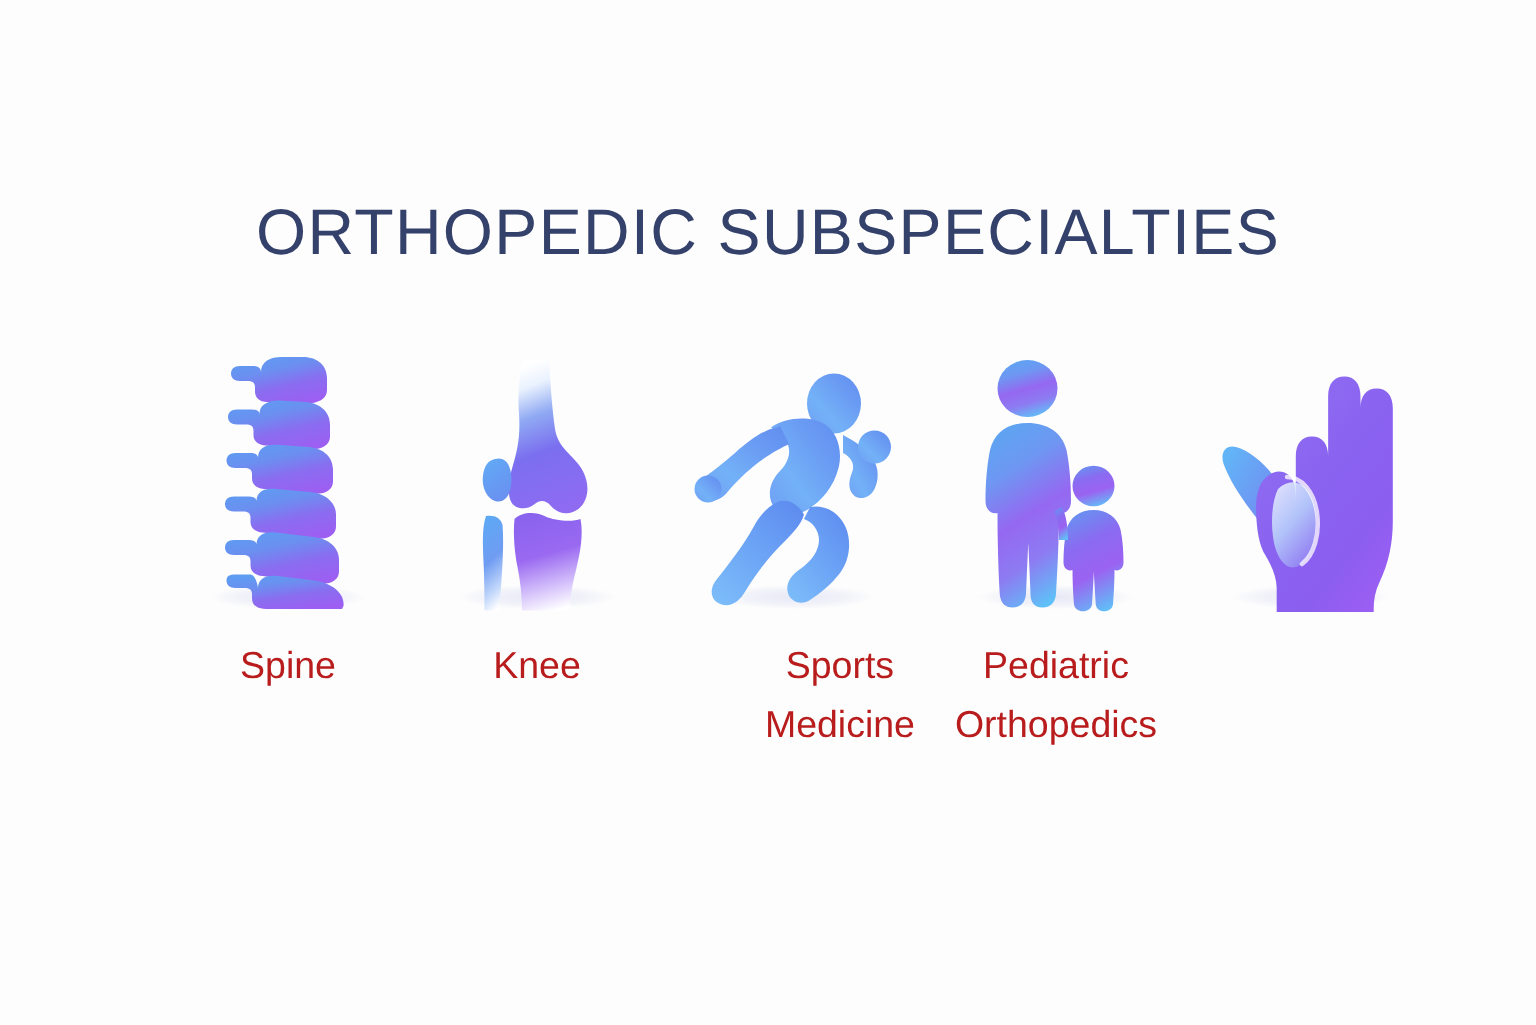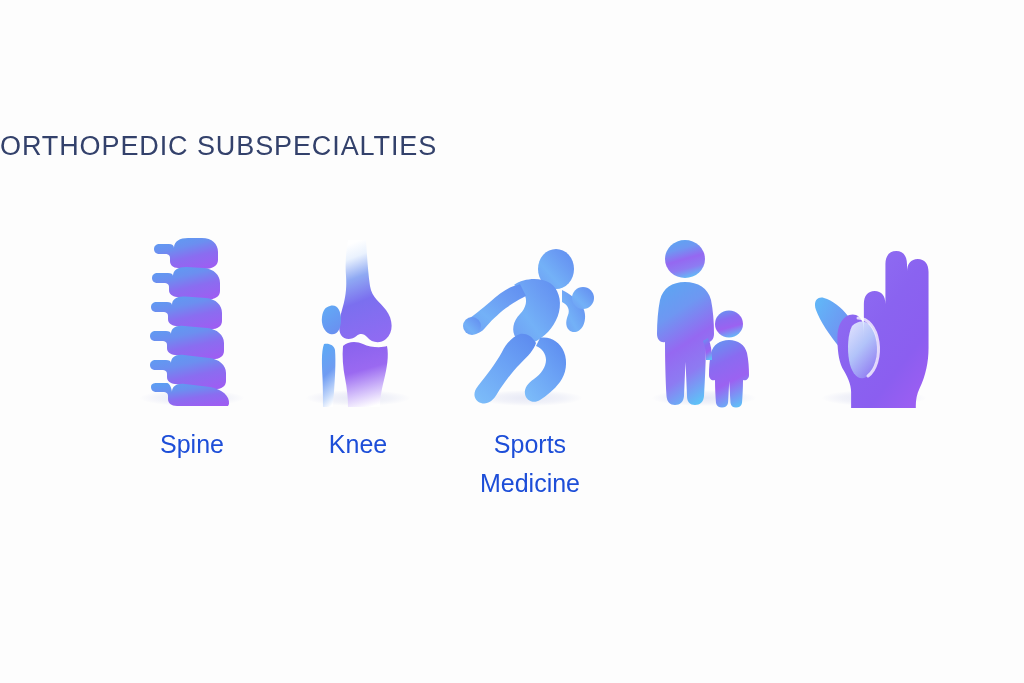--- a/index.html
+++ b/index.html
@@ -17,21 +17,22 @@
     position: relative;
     width: 1024px;
     height: 683px;
     background: #fdfdfd;
   }
   .page-title {
     position: absolute;
     top: 131px;
     left: 0;
     width: 1024px;
-    font-size: 27px;
+    text-align: center;
+    font-size: 43px;
     letter-spacing: 0.9px;
     color: #33416b;
     font-weight: 400;
     white-space: nowrap;
   }
   .items-row {
     position: absolute;
     top: 228px;
     left: 112px;
     width: 800px;
@@ -69,28 +70,28 @@
     height: 16px;
     border-radius: 50%;
     background: radial-gradient(ellipse at center, rgba(140,150,215,0.20) 0%, rgba(140,150,215,0.10) 45%, rgba(255,255,255,0) 72%);
     z-index: 1;
   }
   .item-label {
     margin-top: 17px;
     text-align: center;
     font-size: 25px;
     line-height: 39px;
-    color: #1d4ed8;
+    color: #b91c1c;
     font-weight: 400;
     white-space: pre-line;
   }
   
   .item-spine   { margin-left: 0px;  }
   .item-knee    { margin-left: 6px; justify-content: flex-end;  }
-  .item-sports  { margin-left: 12px; }
+  .item-sports  { margin-left: 12px; align-items: flex-end; }
   .item-peds    { margin-left: 14px; }
   .item-hand    { margin-left: 10px; }
 </style>
 </head>
 <body>
 
 <div class="infographic">
 
   <div class="page-title">ORTHOPEDIC SUBSPECIALTIES</div>
 
@@ -234,20 +235,22 @@
 
           <path d="M37 42 C50 42 60 48 63 60 C65 70 66 82 66 94 C66 100 62 103 58 102 C58 118 57 140 56 156 C55.5 162 52 165 47 165 C42 165 39 162 39 156 C38.5 144 38 132 37.5 122 C37 132 36.5 144 36 156 C35.5 162 32 165 27 165 C22 165 19 162 18.5 156 C17.5 140 17 118 17 102 C13 103 9 100 9 94 C9 82 10 70 12 60 C15 48 24 42 37 42 Z" fill="url(#gAdult)"></path>
 
           <ellipse cx="81" cy="84" rx="14" ry="13.5" fill="url(#gChild)"></ellipse>
 
           <path d="M81 100 C90 100 97 105 99 113 C100.5 120 101 128 101 135 C101 139 98 141 95 140 C95 148 94.5 157 94 163 C93.5 166 91 167.5 88 167.5 C85 167.5 83 166 82.5 163 C82 155 81.5 147 81.2 141 C81 147 80.5 155 80 163 C79.5 166 77 167.5 74 167.5 C71 167.5 68.5 166 68 163 C67.5 157 67 148 67 140 C64 141 61 139 61 135 C61 128 61.5 120 63 113 C65 105 72 100 81 100 Z" fill="url(#gChild)"></path>
 
           <path d="M60 98 C63 104 64 112 64 120 L58 120 C58 112 57 106 55 101 Z" fill="url(#gChild)"></path>
         </svg>
       </div>
+      <div class="item-label">Pediatric
+Orthopedics</div>
     </div>
 
     <div class="item item-hand">
       <div class="icon-wrap">
         <div class="ground-shadow"></div>
         <svg width="120" height="166" viewBox="0 0 120 166">
           <defs>
             <linearGradient id="gHand" x1="0.2" y1="0.1" x2="0.85" y2="0.95">
               <stop offset="0%" stop-color="#8f6df2"></stop>
               <stop offset="40%" stop-color="#8a63f0"></stop>

